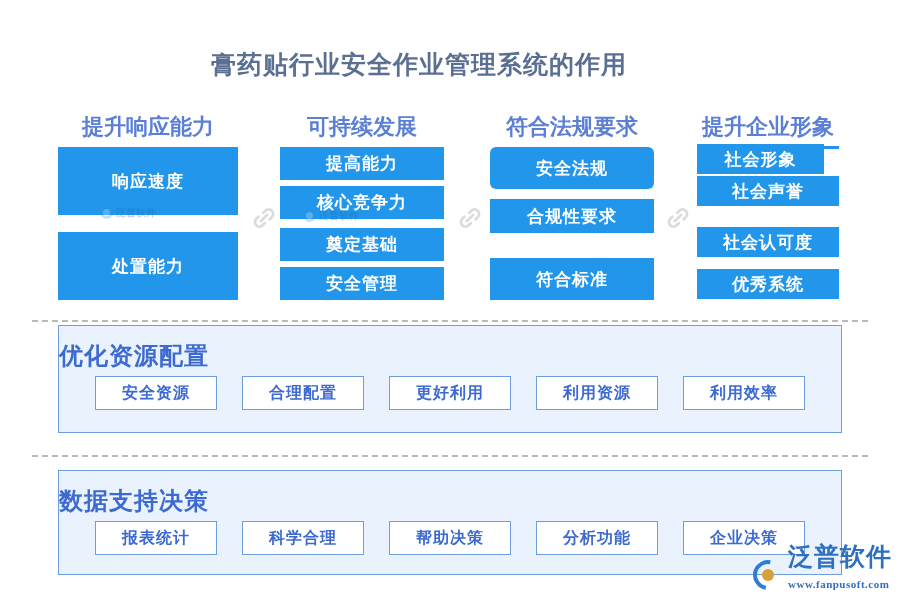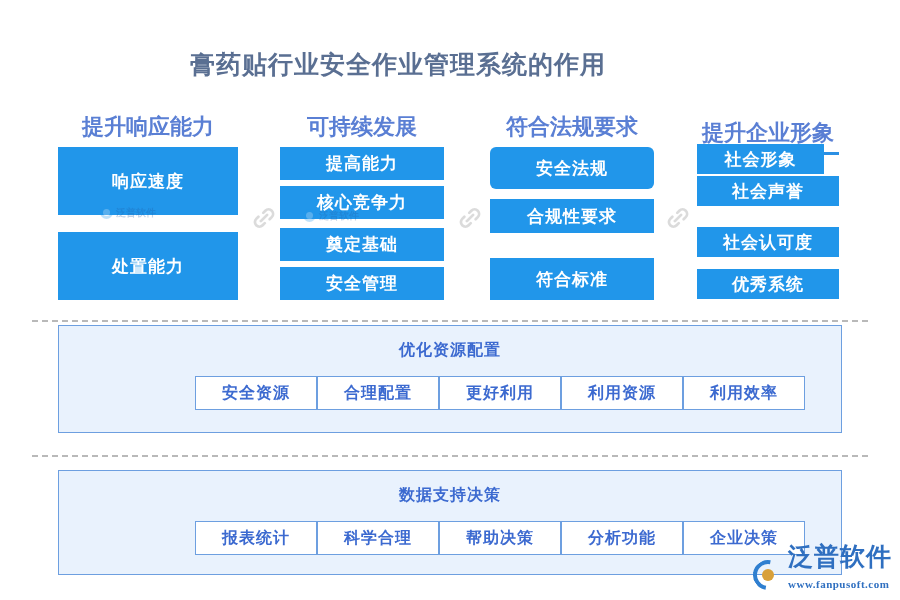--- a/index.html
+++ b/index.html
@@ -25,20 +25,21 @@
     position: absolute;
     top: 48px;
     left: 0;
     width: 796px;
     text-align: center;
     font-size: 25px;
     font-weight: bold;
     color: #5a6f92;
     letter-spacing: 1px;
     font-family: "Liberation Serif", "DejaVu Serif", serif;
+    padding-left: 21px;
   }
 
   
   .col-header {
     position: absolute;
     font-size: 22px;
     font-weight: bold;
     color: #5a7fd4;
     text-align: center;
     font-family: "Liberation Serif", "DejaVu Serif", serif;
@@ -91,34 +92,33 @@
     position: absolute;
     background: #e9f2fd;
     border: 1px solid #6d9fe0;
     box-sizing: border-box;
   }
   .panel-title {
     position: absolute;
     top: 14px;
     left: 0;
     width: 100%;
-    text-align: center;
-    font-size: 16px;
+    font-size: 24px;
     font-weight: bold;
     color: #3c6ad0;
     font-family: "Liberation Serif", "DejaVu Serif", serif;
     letter-spacing: 1px;
   }
   .panel-items {
     position: absolute;
     top: 50px;
     left: 0;
     width: 100%;
     display: flex;
-    justify-content: flex-end;
+    justify-content: space-between;
     padding: 0 36px;
     box-sizing: border-box;
   }
   .chip {
     width: 122px;
     height: 34px;
     background: #ffffff;
     border: 1px solid #6d9fe0;
     box-sizing: border-box;
     display: flex;
@@ -274,21 +274,21 @@
   </div>
 
   <div class="chain" style="left:663px; top:203px;">
     <svg viewBox="0 0 24 24" fill="none" stroke="#8a8a8a" stroke-width="2.2" stroke-linecap="round">
       <path d="M9.5 14.5 L14.5 9.5"></path>
       <path d="M7.5 11 L5.8 12.7 a3.6 3.6 0 0 0 5.1 5.1 L12.6 16.1"></path>
       <path d="M16.5 13 L18.2 11.3 a3.6 3.6 0 0 0 -5.1 -5.1 L11.4 7.9"></path>
     </svg>
   </div>
 
-  <div class="col-header" style="left:697px; top:112px; width:142px;margin-top:6px;">
+  <div class="col-header" style="left:697px; top:112px; width:142px;">
     <span>提升企业形象</span>
     <span class="rule"></span>
   </div>
   <div class="bluebox" style="left:697px; top:144px; width:127px; height:30px;">
     <span>社会形象</span>
   </div>
   <div class="bluebox" style="left:697px; top:176px; width:142px; height:30px;">
     <span>社会声誉</span>
   </div>
   <div class="bluebox" style="left:697px; top:227px; width:142px; height:30px;">

